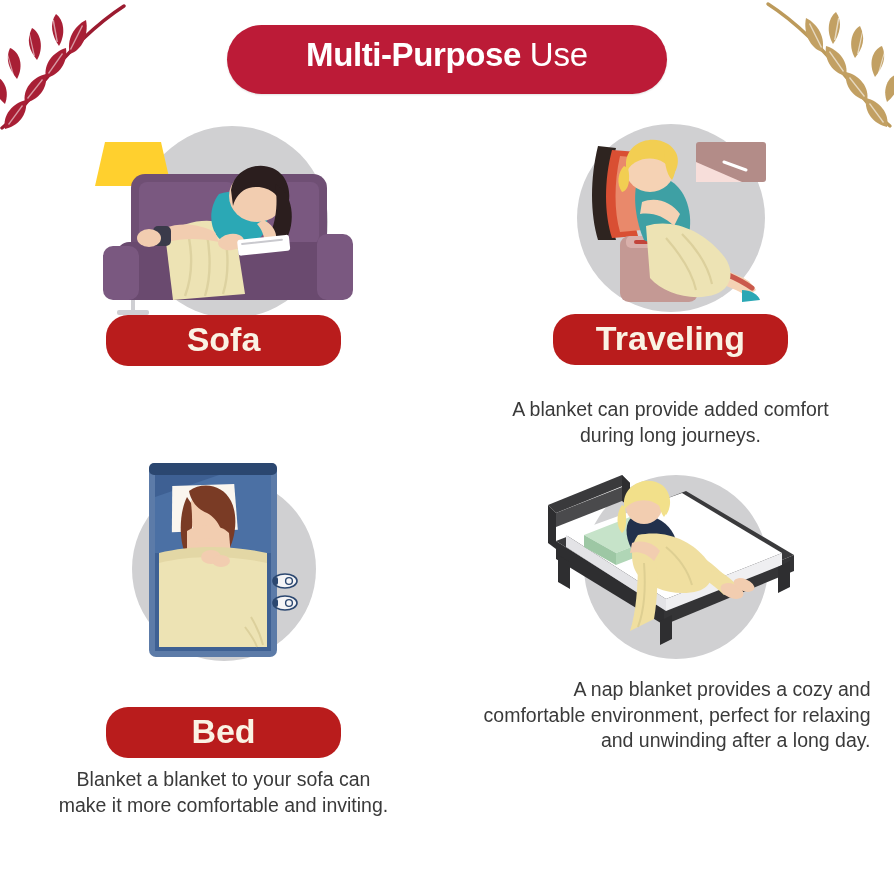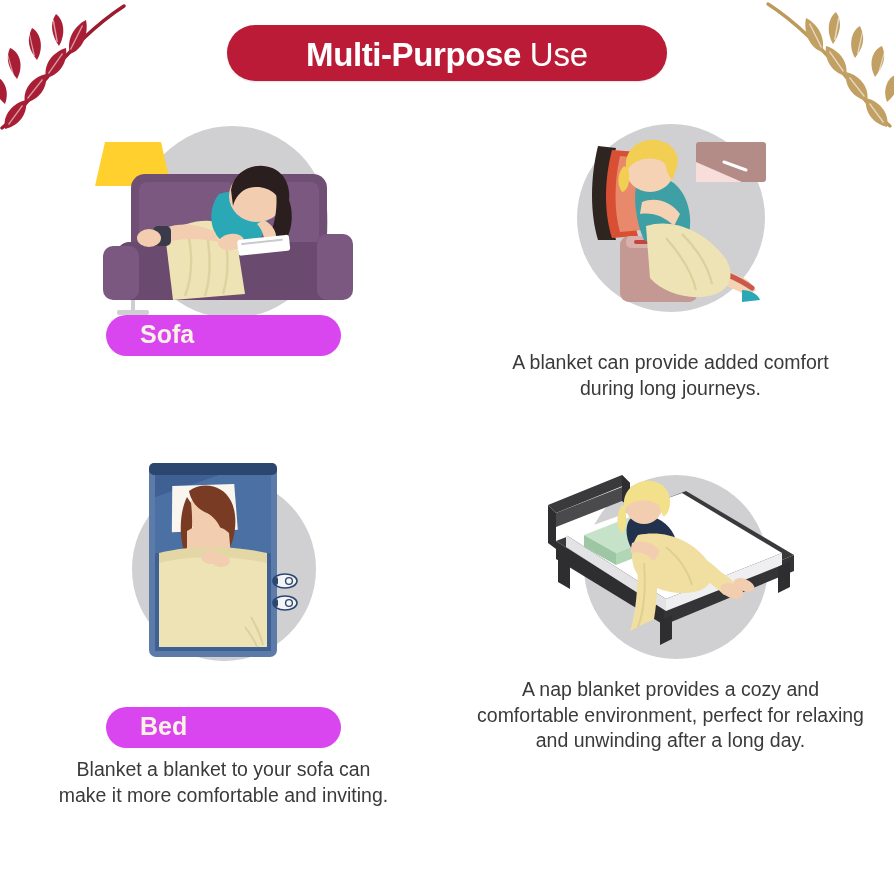--- a/index.html
+++ b/index.html
@@ -17,21 +17,21 @@
   .leaf-right { right: -2px; top: 0px;  width: 140px; height: 132px; }
 
   
   .title-wrap {
     position: absolute; top: 25px; left: 0; right: 0;
     display: flex; justify-content: center;
   }
   .title-pill {
     background: #BC1B37;
     border-radius: 40px;
-    padding: 11px 46px 7px 46px;
+    padding: 11px 46px 20px 46px;
     min-width: 440px;
     text-align: center;
     box-shadow: 0 1px 2px rgba(0,0,0,0.12);
   }
   .title-pill .t-bold {
     color: #ffffff; font-size: 33px; font-weight: 700; letter-spacing: -0.4px;
   }
   .title-pill .t-light {
     color: #ffffff; font-size: 33px; font-weight: 400; letter-spacing: -0.2px;
   }
@@ -43,26 +43,27 @@
     grid-template-rows: 345px 345px;
   }
   .card { position: relative; display: flex; flex-direction: column; align-items: center; }
 
   .illo-box { position: relative; width: 300px; height: 200px; margin-top: 2px; }
   .illo-box svg { display: block; width: 100%; height: 100%; }
 
   .label-pill {
     position: relative;
     margin-top: -4px;
-    background: #d946ef;
+    background: #b91c1c;
     border-radius: 22px;
     min-width: 155px;
     padding: 5px 34px 7px 34px;
+    text-align: center;
     color: #FAF3E4;
-    font-size: 25px;
+    font-size: 34px;
     font-weight: 700;
     letter-spacing: 0px;
     z-index: 4;
   }
   .card-desc {
     margin-top: 9px;
     width: 400px;
     text-align: center;
     color: #3A3A3A;
     font-size: 19.5px;
@@ -76,21 +77,21 @@
   .card.c3 .label-pill { min-width: 235px; margin-top: 40px; }
   .card.c4 .label-pill { min-width: 235px; }
 
   .card.c1 .illo-box { width: 310px; height: 205px; }
   .card.c2 .illo-box { width: 250px; height: 200px; margin-top: 6px; }
   .card.c3 .illo-box { width: 250px; height: 210px; margin-top: 0px; }
   .card.c4 .illo-box { width: 290px; height: 205px; margin-top: 6px; }
 
   .card.c2 .card-desc { width: 330px; margin-top: 32px; }
   .card.c3 .card-desc { width: 330px; }
-  .card.c4 .card-desc { width: 400px; }
+  .card.c4 .card-desc { width: 400px; text-align: right; }
 </style>
 </head>
 <body>
 
 <div class="page">
 
   <div class="leaf-branch leaf-left">
     <svg viewBox="0 0 140 130">
       <g fill="#A81F35">
         <path d="M128 4 C100 22 70 52 44 84 C30 102 18 116 6 126" stroke="#9B1B30" stroke-width="3.4" fill="none" stroke-linecap="round"></path>
@@ -228,20 +229,21 @@
           <path d="M136 116 C150 130 162 148 166 166" stroke="#DCD09C" stroke-width="2.2" fill="none"></path>
 
           <path d="M96 84 C110 78 126 84 134 96 L128 108 C118 98 106 94 94 96 Z" fill="#F5D2B4"></path>
 
           <ellipse cx="104" cy="52" rx="24" ry="22" fill="#F5D2B4"></ellipse>
           <path d="M80 44 C82 24 106 16 122 26 C134 34 134 46 128 56 C122 42 104 36 90 44 C86 46 82 50 80 56 Z" fill="#F2CE52"></path>
           <path d="M78 48 C72 54 70 66 76 74 C84 72 84 58 82 50 Z" fill="#F2CE52"></path>
           <path d="M118 30 C130 36 132 52 126 62 C120 56 118 42 118 30 Z" fill="#F2CE52"></path>
         </svg>
       </div>
+      <div class="label-pill">Traveling</div>
       <div class="card-desc">A blanket can provide added comfort during long journeys.</div>
     </div>
 
     <div class="card c3">
       <div class="illo-box">
         <svg viewBox="0 0 250 210">
           <circle cx="125" cy="112" r="92" fill="#D0D0D2"></circle>
 
           <rect x="50" y="6" width="128" height="194" rx="7" fill="#5C7BA8"></rect>
           <rect x="50" y="6" width="128" height="12" rx="5" fill="#2B4770"></rect>

